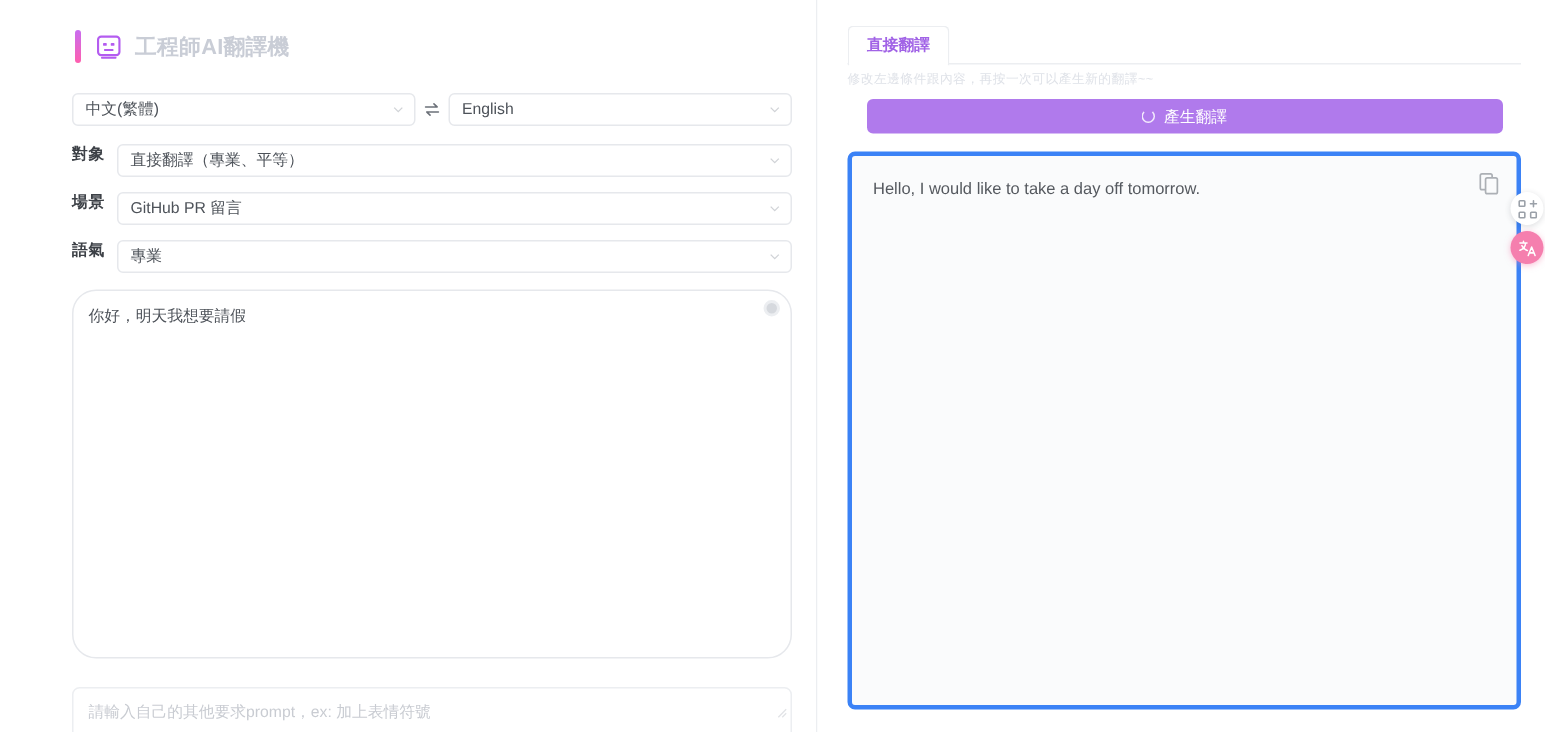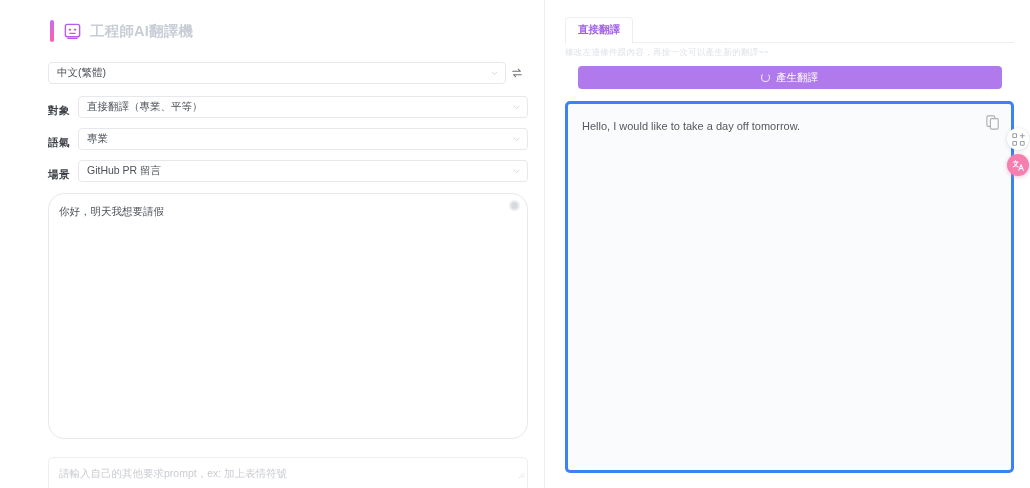--- a/index.html
+++ b/index.html
@@ -85,21 +85,21 @@
     width: 22px;
     display: flex;
     align-items: center;
     justify-content: center;
     color: #6b7078;
     flex: 0 0 22px;
   }
 
   .field-row {
     display: flex;
-    align-items: flex-end;
+    align-items: flex-start;
     margin-bottom: 10px;
   }
   .field-label {
     width: 30px;
     flex: 0 0 30px;
     font-size: 10.5px;
     font-weight: 700;
     color: #3d4147;
     letter-spacing: .5px;
   }
@@ -311,46 +311,52 @@
         <svg class="chev" viewBox="0 0 10 10">
             <path d="M2 3.6 L5 6.6 L8 3.6" fill="none" stroke="#9aa0a8" stroke-width="1"></path>
           </svg>
       </div>
       <div class="swap-icon">
         <svg width="12" height="12" viewBox="0 0 14 14">
           <path d="M2 5 H11 M8.5 2.6 L11 5" fill="none" stroke="#6b7078" stroke-width="1.2" stroke-linecap="round" stroke-linejoin="round"></path>
           <path d="M12 9 H3 M5.5 11.4 L3 9" fill="none" stroke="#6b7078" stroke-width="1.2" stroke-linecap="round" stroke-linejoin="round"></path>
         </svg>
       </div>
+      <div class="select lang-select">
+        <span>English</span>
+        <svg class="chev" viewBox="0 0 10 10">
+            <path d="M2 3.6 L5 6.6 L8 3.6" fill="none" stroke="#9aa0a8" stroke-width="1"></path>
+          </svg>
+      </div>
     </div>
 
     <div class="field-row">
       <div class="field-label">對象</div>
       <div class="select">
         <span>直接翻譯（專業、平等）</span>
         <svg class="chev" viewBox="0 0 10 10">
             <path d="M2 3.6 L5 6.6 L8 3.6" fill="none" stroke="#9aa0a8" stroke-width="1"></path>
           </svg>
       </div>
     </div>
 
     <div class="field-row">
+      <div class="field-label">場景</div>
+      <div class="select">
+        <span>GitHub PR 留言</span>
+        <svg class="chev" viewBox="0 0 10 10">
+            <path d="M2 3.6 L5 6.6 L8 3.6" fill="none" stroke="#9aa0a8" stroke-width="1"></path>
+          </svg>
+      </div>
+    </div>
+
+    <div class="field-row">
       <div class="field-label">語氣</div>
       <div class="select">
         <span>專業</span>
-        <svg class="chev" viewBox="0 0 10 10">
-            <path d="M2 3.6 L5 6.6 L8 3.6" fill="none" stroke="#9aa0a8" stroke-width="1"></path>
-          </svg>
-      </div>
-    </div>
-
-    <div class="field-row">
-      <div class="field-label">場景</div>
-      <div class="select">
-        <span>GitHub PR 留言</span>
         <svg class="chev" viewBox="0 0 10 10">
             <path d="M2 3.6 L5 6.6 L8 3.6" fill="none" stroke="#9aa0a8" stroke-width="1"></path>
           </svg>
       </div>
     </div>
 
     <div class="source-wrap">
       <textarea class="source-area" style="">你好，明天我想要請假</textarea>
       <div class="clear-btn"></div>
     </div>

